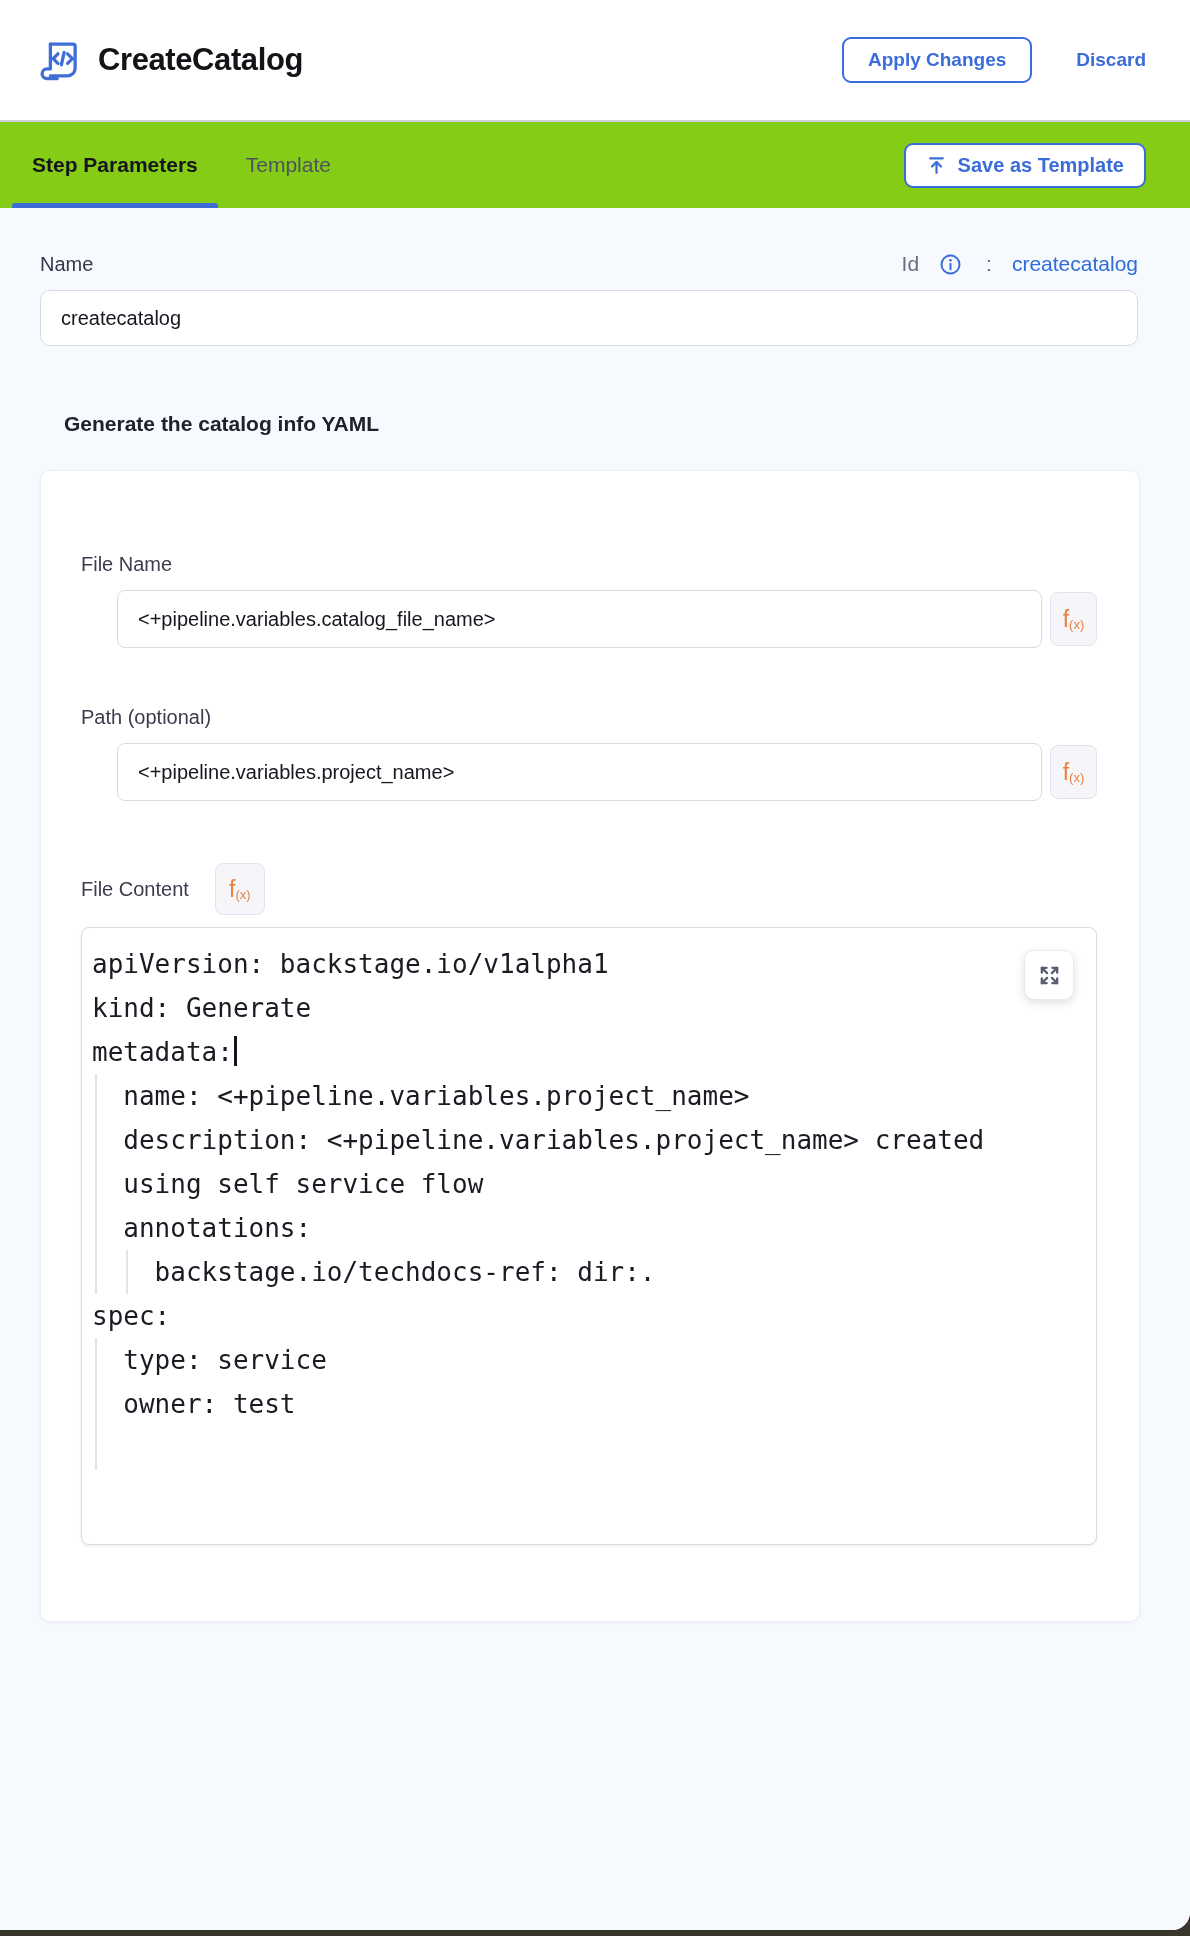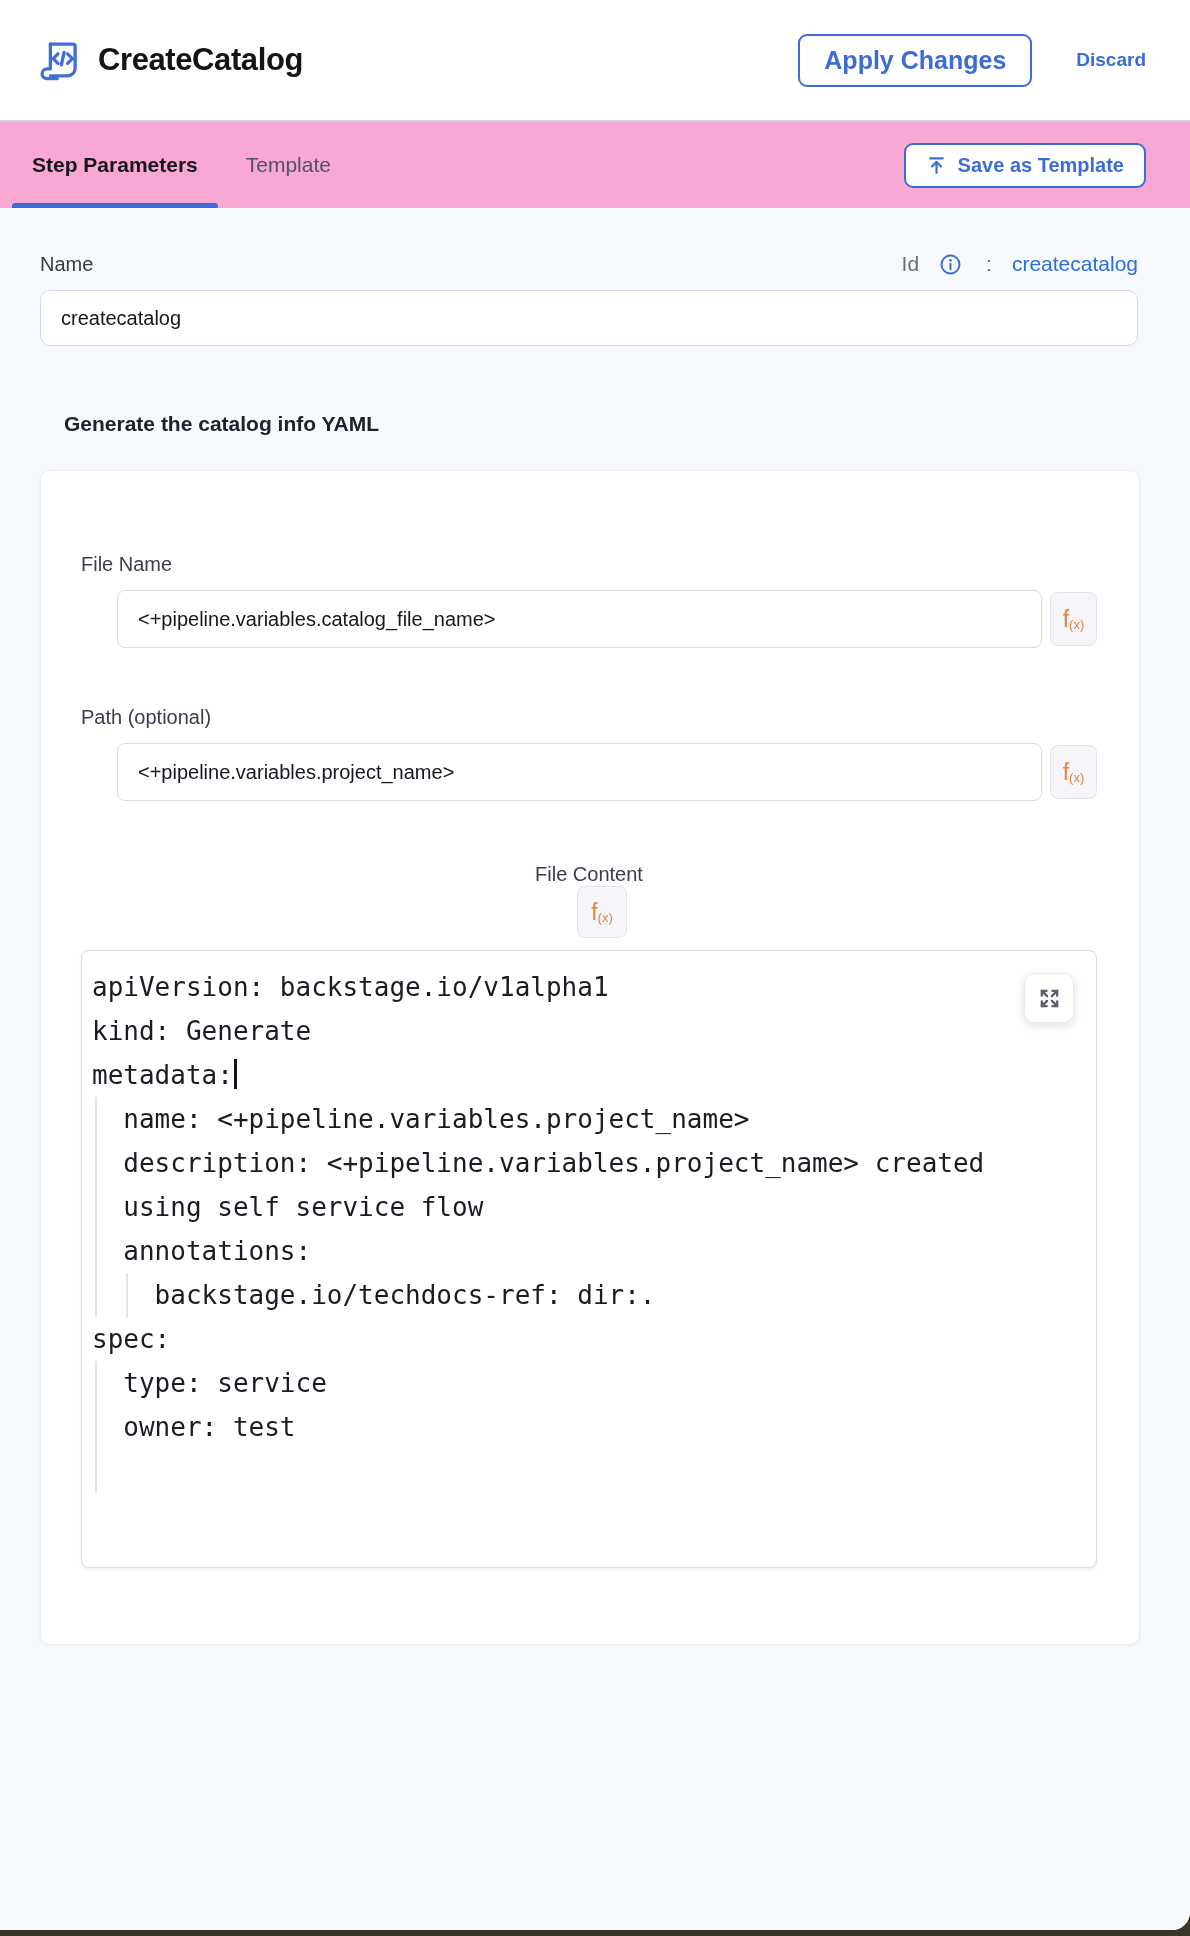--- a/index.html
+++ b/index.html
@@ -34,28 +34,28 @@
     font-size:31px;font-weight:800;color:#131318;
     letter-spacing:-0.4px;margin-left:16px;
   }
   .header-spacer{flex:1;}
   .btn-outline{
     display:inline-flex;align-items:center;justify-content:center;
     border:2px solid var(--accent);color:var(--accent);
     background:#fff;border-radius:9px;cursor:pointer;
     font-family:inherit;font-weight:600;
   }
-  .apply-btn{font-size:25px;padding:10px 24px;}
+  .apply-btn{font-size:19px;padding:10px 24px;}
   .discard-link{
     margin-left:44px;font-size:19px;font-weight:600;color:var(--accent);
     background:none;border:none;cursor:pointer;font-family:inherit;
   }
   
   .tabbar{
-    height:86px;background:#f9a8d4;flex:0 0 auto;
+    height:86px;background:#84cc16;flex:0 0 auto;
     display:flex;align-items:center;
     padding:0 44px 0 12px;
   }
   .tab{
     position:relative;height:100%;display:flex;align-items:center;
     padding:0 20px;font-size:21px;cursor:pointer;
   }
   .tab.active{font-weight:700;color:#15161d;}
   .tab.inactive{font-weight:500;color:#50525f;margin-left:8px;}
   .tab-underline{
@@ -99,21 +99,21 @@
   .fx-btn{
     margin-left:8px;width:47px;height:54px;flex:0 0 auto;
     background:#f5f5fa;border:1.5px solid #e3e3ee;border-radius:8px;
     color:var(--fx-orange);cursor:pointer;
     display:flex;align-items:center;justify-content:center;
     font-family:inherit;
   }
   .fx-f{font-size:23px;line-height:1;}
   .fx-x{font-size:13px;line-height:1;transform:translateY(5px);}
   .mt58{margin-top:58px;}
-  .fc-row{margin-top:62px;display:flex;align-items:center;flex-direction:column;}
+  .fc-row{margin-top:62px;display:flex;align-items:center;}
   .fc-row .fx-btn{margin-left:26px;width:50px;height:52px;}
   
   .code-box{
     position:relative;margin-top:12px;height:618px;
     background:#fff;border:1.5px solid #d8d9e3;border-radius:8px;
     box-shadow:0 2px 3px rgba(31,37,61,.06);
     padding:14px 0 0 10px;overflow:hidden;
     font-family:"DejaVu Sans Mono",monospace;
     font-size:26px;line-height:44px;color:#1a1b23;
   }

